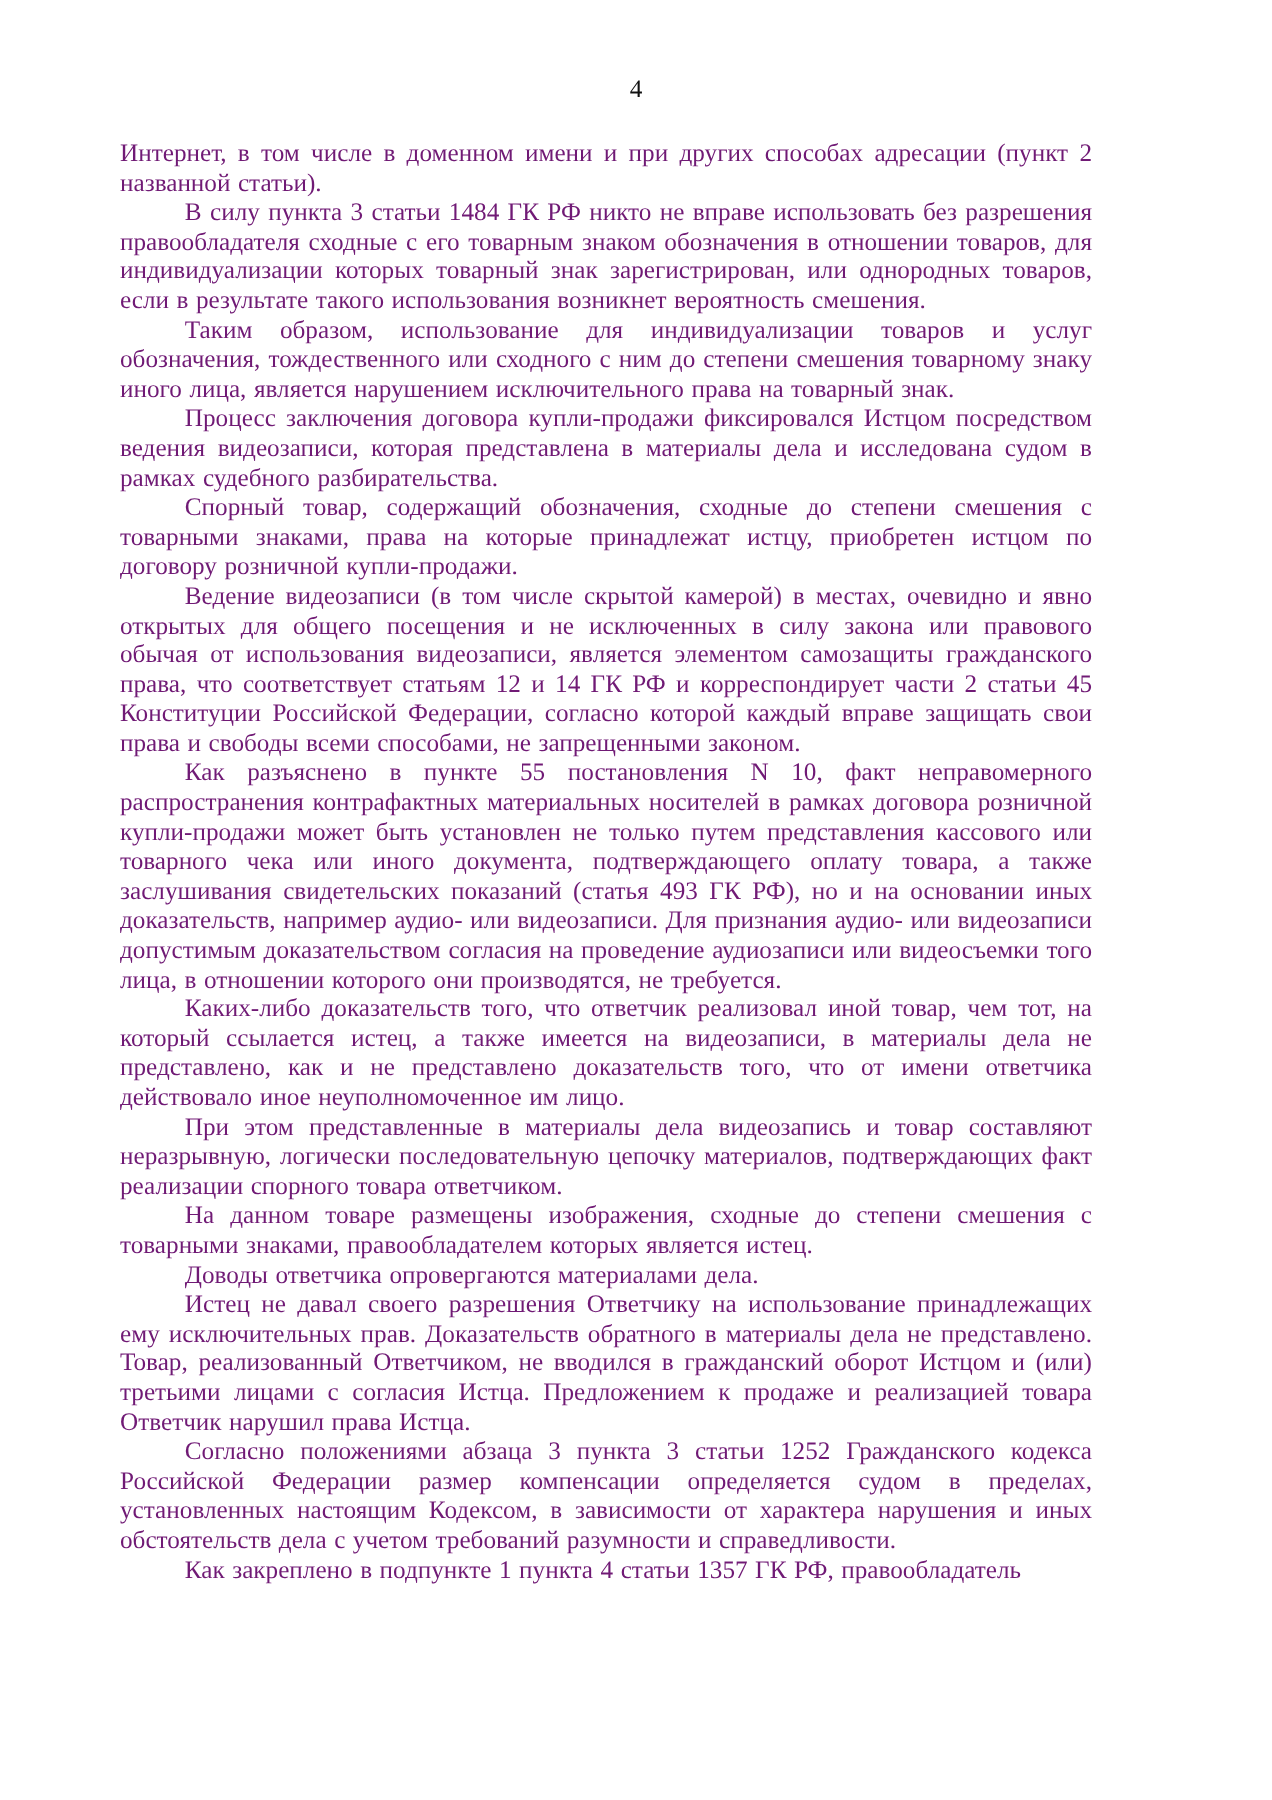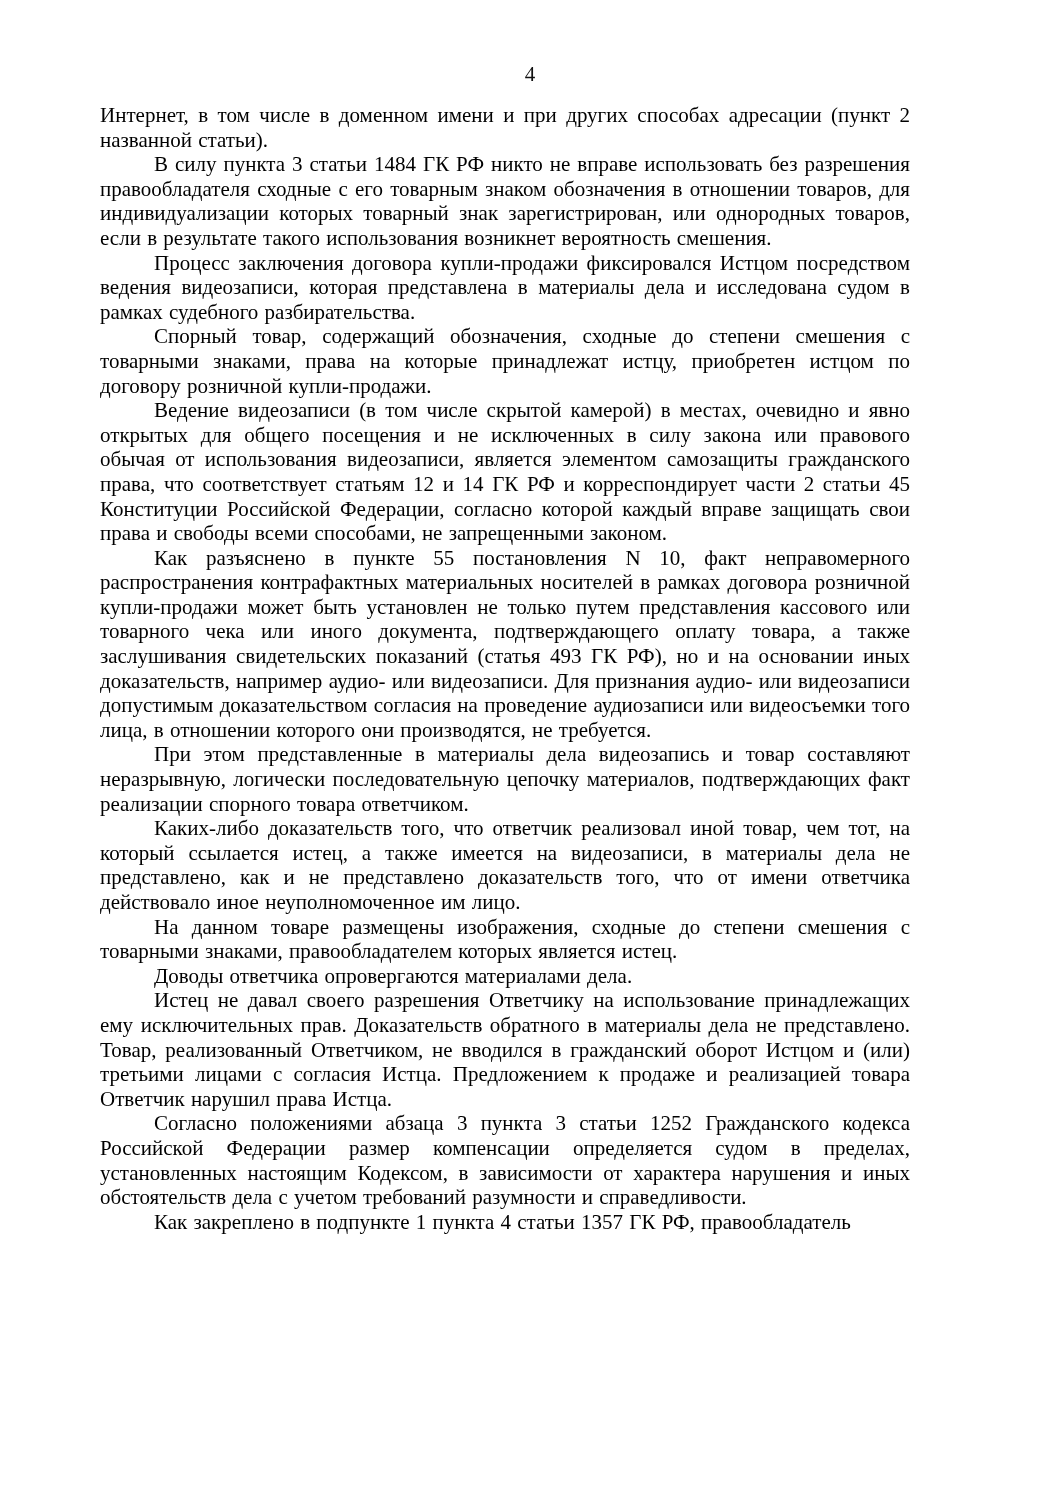--- a/index.html
+++ b/index.html
@@ -18,51 +18,52 @@
     box-sizing: border-box;
   }
   .page-number {
     padding-top: 62px;
     text-align: center;
     font-size: 21px;
     line-height: 25px;
     color: #111111;
   }
   .body-text {
-    margin: 16px auto 0 100px;
+    margin: 28px auto 0 100px;
     width: 810px;
     font-size: 21px;
     line-height: 24.6px;
     text-align: justify;
-    color: #000000;
+    color: #701a75;
   }
   .body-text p {
     margin: 0;
     padding: 0;
     text-indent: 54px;
     word-spacing: 1px;
   }
   .body-text p.no-indent {
     text-indent: 0;
   }
 </style>
 </head>
 <body>
 
 <div class="page">
   <div class="page-number">4</div>
 
   <div class="body-text">
     <p class="no-indent">Интернет, в том числе в доменном имени и при других способах адресации (пункт 2 названной статьи).</p>
     <p>В силу пункта 3 статьи 1484 ГК РФ никто не вправе использовать без разрешения правообладателя сходные с его товарным знаком обозначения в отношении товаров, для индивидуализации которых товарный знак зарегистрирован, или однородных товаров, если в результате такого использования возникнет вероятность смешения.</p>
+    <p>Таким образом, использование для индивидуализации товаров и услуг обозначения, тождественного или сходного с ним до степени смешения товарному знаку иного лица, является нарушением исключительного права на товарный знак.</p>
     <p>Процесс заключения договора купли-продажи фиксировался Истцом посредством ведения видеозаписи, которая представлена в материалы дела и исследована судом в рамках судебного разбирательства.</p>
     <p>Спорный товар, содержащий обозначения, сходные до степени смешения с товарными знаками, права на которые принадлежат истцу, приобретен истцом по договору розничной купли-продажи.</p>
     <p>Ведение видеозаписи (в том числе скрытой камерой) в местах, очевидно и явно открытых для общего посещения и не исключенных в силу закона или правового обычая от использования видеозаписи, является элементом самозащиты гражданского права, что соответствует статьям 12 и 14 ГК РФ и корреспондирует части 2 статьи 45 Конституции Российской Федерации, согласно которой каждый вправе защищать свои права и свободы всеми способами, не запрещенными законом.</p>
     <p>Как разъяснено в пункте 55 постановления N 10, факт неправомерного распространения контрафактных материальных носителей в рамках договора розничной купли-продажи может быть установлен не только путем представления кассового или товарного чека или иного документа, подтверждающего оплату товара, а также заслушивания свидетельских показаний (статья 493 ГК РФ), но и на основании иных доказательств, например аудио- или видеозаписи. Для признания аудио- или видеозаписи допустимым доказательством согласия на проведение аудиозаписи или видеосъемки того лица, в отношении которого они производятся, не требуется.</p>
+    <p>Каких-либо доказательств того, что ответчик реализовал иной товар, чем тот, на который ссылается истец, а также имеется на видеозаписи, в материалы дела не представлено, как и не представлено доказательств того, что от имени ответчика действовало иное неуполномоченное им лицо.</p>
     <p>При этом представленные в материалы дела видеозапись и товар составляют неразрывную, логически последовательную цепочку материалов, подтверждающих факт реализации спорного товара ответчиком.</p>
-    <p>Каких-либо доказательств того, что ответчик реализовал иной товар, чем тот, на который ссылается истец, а также имеется на видеозаписи, в материалы дела не представлено, как и не представлено доказательств того, что от имени ответчика действовало иное неуполномоченное им лицо.</p>
     <p>На данном товаре размещены изображения, сходные до степени смешения с товарными знаками, правообладателем которых является истец.</p>
     <p>Доводы ответчика опровергаются материалами дела.</p>
     <p>Истец не давал своего разрешения Ответчику на использование принадлежащих ему исключительных прав. Доказательств обратного в материалы дела не представлено. Товар, реализованный Ответчиком, не вводился в гражданский оборот Истцом и (или) третьими лицами с согласия Истца. Предложением к продаже и реализацией товара Ответчик нарушил права Истца.</p>
     <p>Согласно положениями абзаца 3 пункта 3 статьи 1252 Гражданского кодекса Российской Федерации размер компенсации определяется судом в пределах, установленных настоящим Кодексом, в зависимости от характера нарушения и иных обстоятельств дела с учетом требований разумности и справедливости.</p>
     <p>Как закреплено в подпункте 1 пункта 4 статьи 1357 ГК РФ, правообладатель</p>
   </div>
 </div>
 
 </body></html>

